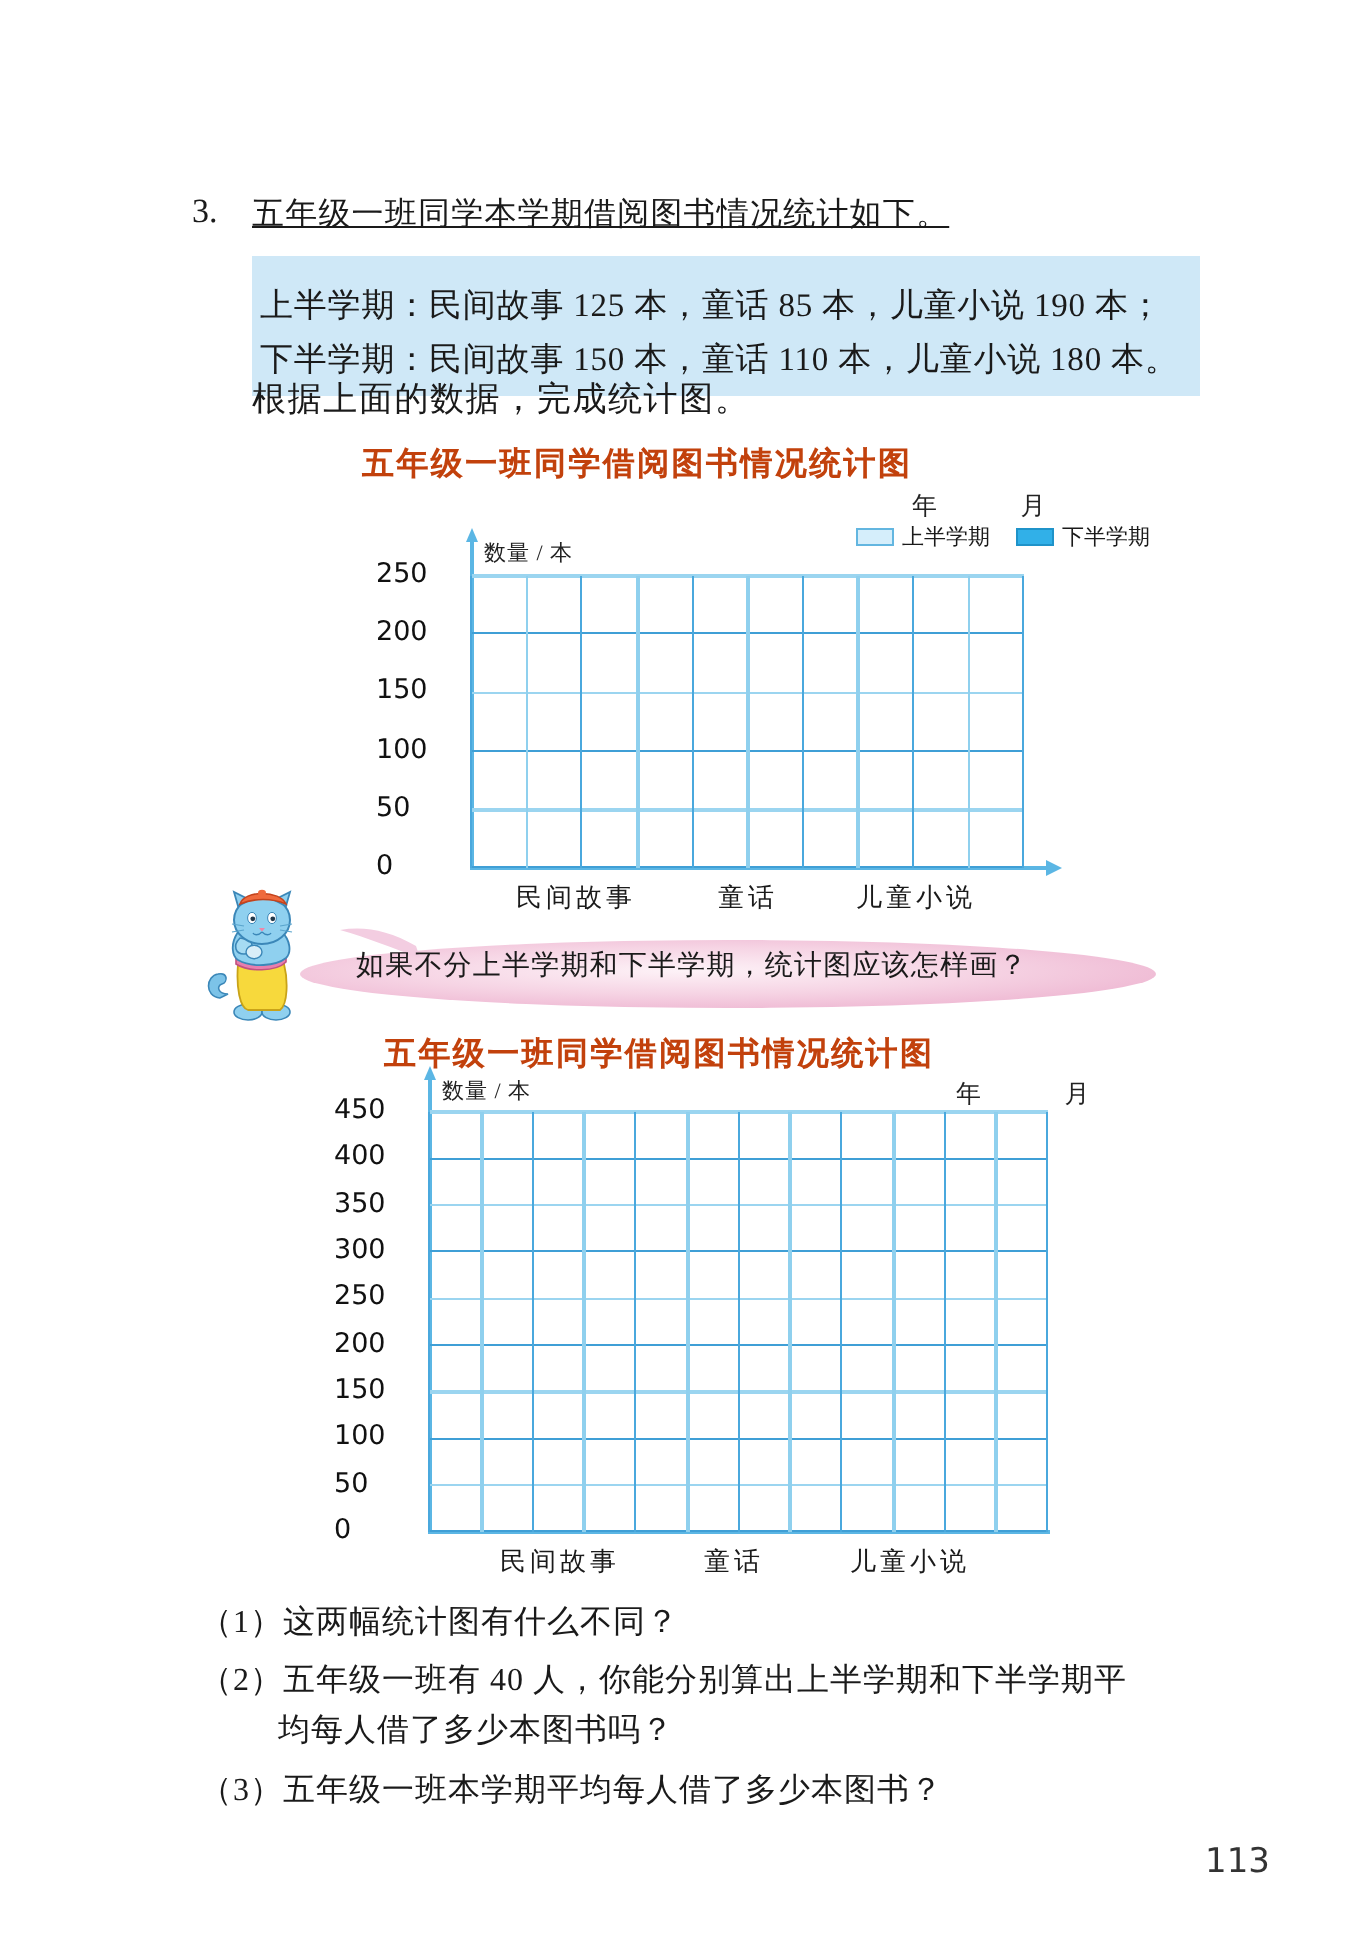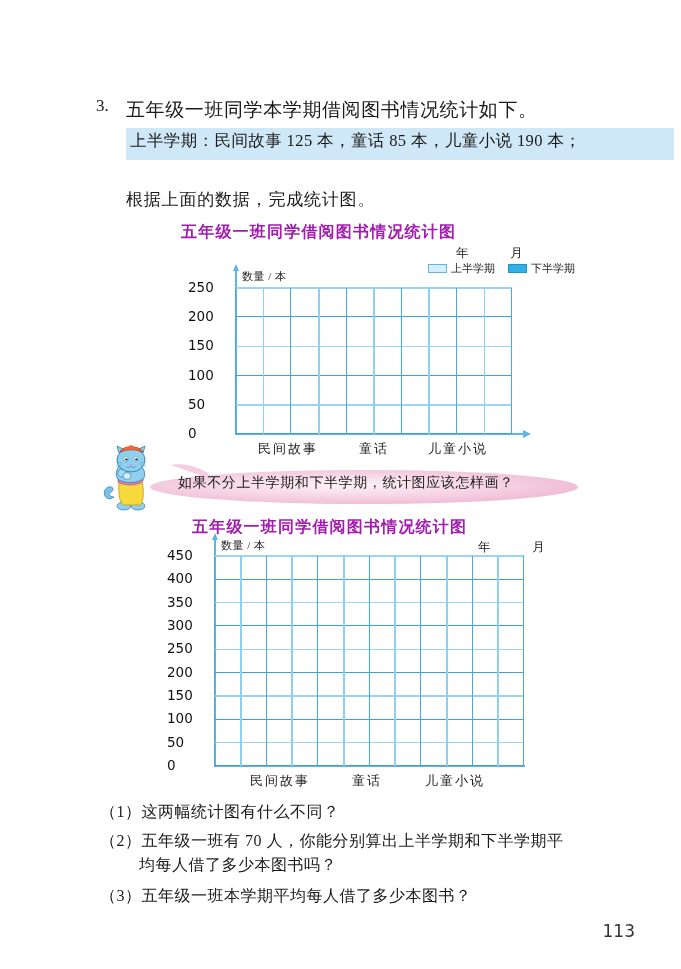--- a/index.html
+++ b/index.html
@@ -17,47 +17,47 @@
   .prob-row{
     position:absolute;left:96px;top:96px;width:520px;
     display:flex;align-items:flex-start;
   }
   .prob-num{
     font-size:17px;width:30px;flex:0 0 30px;
     font-family:"Liberation Serif",serif;
     letter-spacing:0;
   }
   .prob-text{
-    font-size:19px;letter-spacing:0.6px;line-height:1.5;
+    font-size:16px;letter-spacing:0.6px;line-height:1.5;text-decoration:underline;
   }
 
   
   .data-box{
     position:absolute;left:126px;top:128px;
-    width:548px;
+    width:474px;
     background:#cfe8f7;
-    padding:0 6px 5px 4px;
+    padding:12px 6px 5px 4px;
     box-sizing:border-box;
   }
   .data-line{
     font-size:16.5px;line-height:1.62;letter-spacing:0.4px;
     white-space:nowrap;
   }
 
   .instr{
     position:absolute;left:126px;top:188px;
     font-size:17px;letter-spacing:0.8px;
   }
 
   
   .chart-title{
     position:absolute;
     font-family:"DejaVu Sans","Liberation Sans",sans-serif;
     font-weight:bold;font-size:16px;letter-spacing:1.2px;
-    color:#a21caf;white-space:nowrap;
+    color:#c2410c;white-space:nowrap;
   }
   .ym{
     position:absolute;font-size:12.5px;letter-spacing:0.5px;
     color:#222;white-space:nowrap;
   }
   .ym span{display:inline-block;}
   .axis-label{
     position:absolute;font-size:11px;letter-spacing:0.5px;
     color:#222;white-space:nowrap;
   }
@@ -142,20 +142,21 @@
 
 <div class="page">
 
   <div class="prob-row">
     <div class="prob-num">3.</div>
     <div class="prob-text">五年级一班同学本学期借阅图书情况统计如下。</div>
   </div>
 
   <div class="data-box">
     <div class="data-line">上半学期：民间故事 125 本，童话 85 本，儿童小说 190 本；</div>
+    <div class="data-line">下半学期：民间故事 150 本，童话 110 本，儿童小说 180 本。</div>
   </div>
 
   <div class="instr">根据上面的数据，完成统计图。</div>
 
   <div class="chart-title" style="left:181px;top:222px;">五年级一班同学借阅图书情况统计图</div>
   <div class="ym" style="left:456px;top:245px;">
     <span>年</span>
     <span style="display:inline-block;width:34px;"></span>
     <span>月</span>
   </div>
@@ -322,21 +323,21 @@
   <div id="xcats2">
       <div class="xcat" style="left: 235px; top: 772px; width: 90px;">民间故事</div>
       <div class="xcat" style="left: 322px; top: 772px; width: 90px;">童话</div>
       <div class="xcat" style="left: 410px; top: 772px; width: 90px;">儿童小说</div>
     </div>
 
   <div class="q" style="left:100px;top:800px;">
     <span>（1）</span><span>这两幅统计图有什么不同？</span>
   </div>
   <div class="q" style="left:100px;top:829px;">
-    <span>（2）</span><span>五年级一班有 70 人，你能分别算出上半学期和下半学期平</span>
+    <span>（2）</span><span>五年级一班有 40 人，你能分别算出上半学期和下半学期平</span>
   </div>
   <div class="q-cont" style="left:139px;top:855px;text-align:center;">均每人借了多少本图书吗？</div>
   <div class="q" style="left:100px;top:884px;">
     <span>（3）</span><span>五年级一班本学期平均每人借了多少本图书？</span>
   </div>
 
   <div class="pageno">113</div>
 </div>
 
 </body></html>

